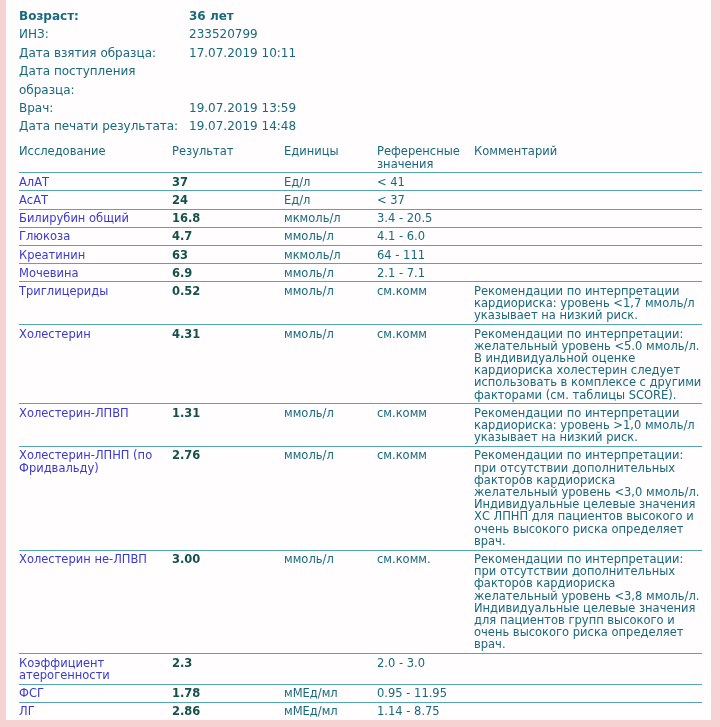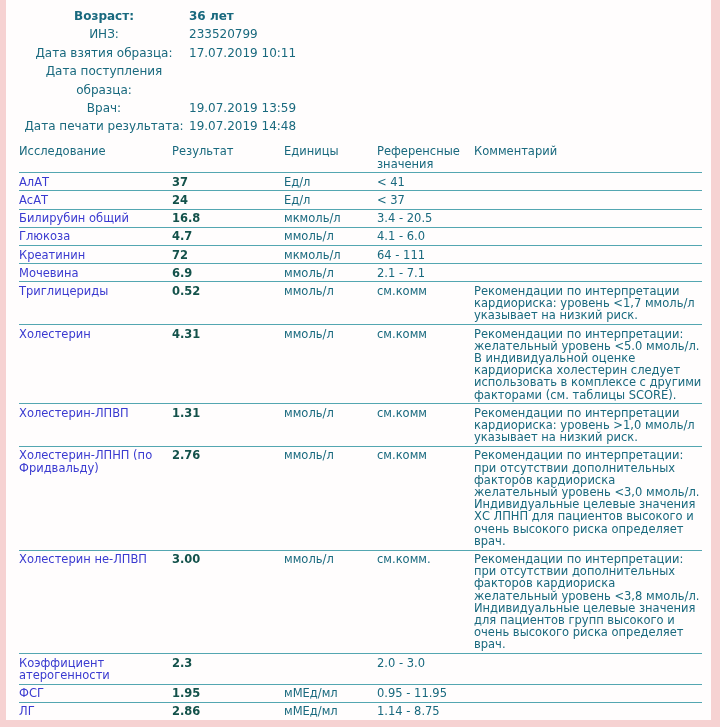--- a/index.html
+++ b/index.html
@@ -22,21 +22,21 @@
   .edge{position:absolute;background:var(--edge-pink);}
   .edge-left{left:0;top:0;width:6px;height:727px;}
   .edge-right{right:0;top:0;width:9px;height:727px;}
   .edge-bottom{left:0;bottom:0;width:720px;height:7px;}
 
   .page{padding:7px 0 0 19px;position:relative;}
 
   
   .info{font-size:12px;color:var(--teal-text);}
   .info-row{display:flex;line-height:18.4px;}
-  .info-label{width:170px;flex:0 0 170px;text-align:center;}
+  .info-label{width:170px;flex:0 0 170px;}
   .info-row.bold .info-label,
   .info-row.bold .info-value{font-weight:bold;}
 
   
   table.results{
     border-collapse:collapse;
     table-layout:fixed;
     width:683px;
     margin-top:7px;
     font-size:11.5px;
@@ -134,21 +134,21 @@
   <tr>
     <td class="c-name">Глюкоза</td>
     <td class="c-res">4.7</td>
     <td class="c-units">ммоль/л</td>
     <td class="c-ref">4.1 - 6.0</td>
     <td class="c-comm"></td>
   </tr>
 
   <tr>
     <td class="c-name">Креатинин</td>
-    <td class="c-res">72</td>
+    <td class="c-res">63</td>
     <td class="c-units">мкмоль/л</td>
     <td class="c-ref">64 - 111</td>
     <td class="c-comm"></td>
   </tr>
 
   <tr>
     <td class="c-name">Мочевина</td>
     <td class="c-res">6.9</td>
     <td class="c-units">ммоль/л</td>
     <td class="c-ref">2.1 - 7.1</td>
@@ -198,21 +198,21 @@
   <tr>
     <td class="c-name">Коэффициент атерогенности</td>
     <td class="c-res">2.3</td>
     <td class="c-units"></td>
     <td class="c-ref">2.0 - 3.0</td>
     <td class="c-comm"></td>
   </tr>
 
   <tr>
     <td class="c-name">ФСГ</td>
-    <td class="c-res">1.95</td>
+    <td class="c-res">1.78</td>
     <td class="c-units">мМЕд/мл</td>
     <td class="c-ref">0.95 - 11.95</td>
     <td class="c-comm"></td>
   </tr>
 
   <tr>
     <td class="c-name">ЛГ</td>
     <td class="c-res">2.86</td>
     <td class="c-units">мМЕд/мл</td>
     <td class="c-ref">1.14 - 8.75</td>

